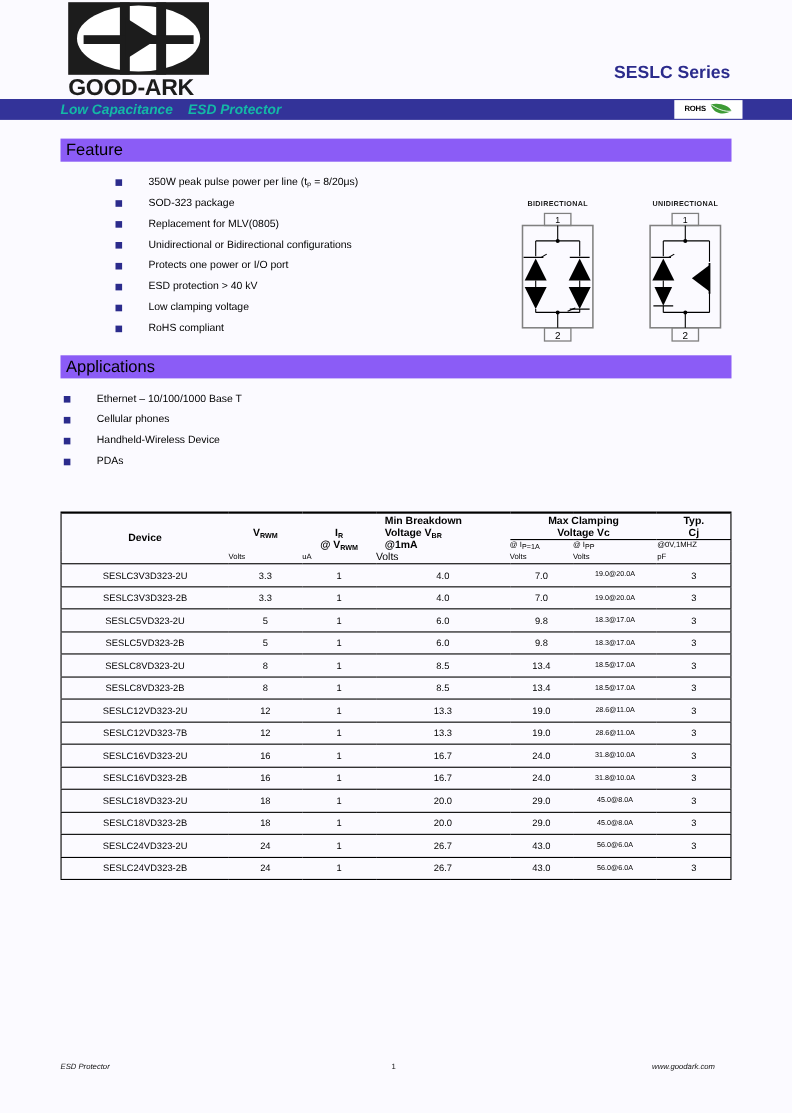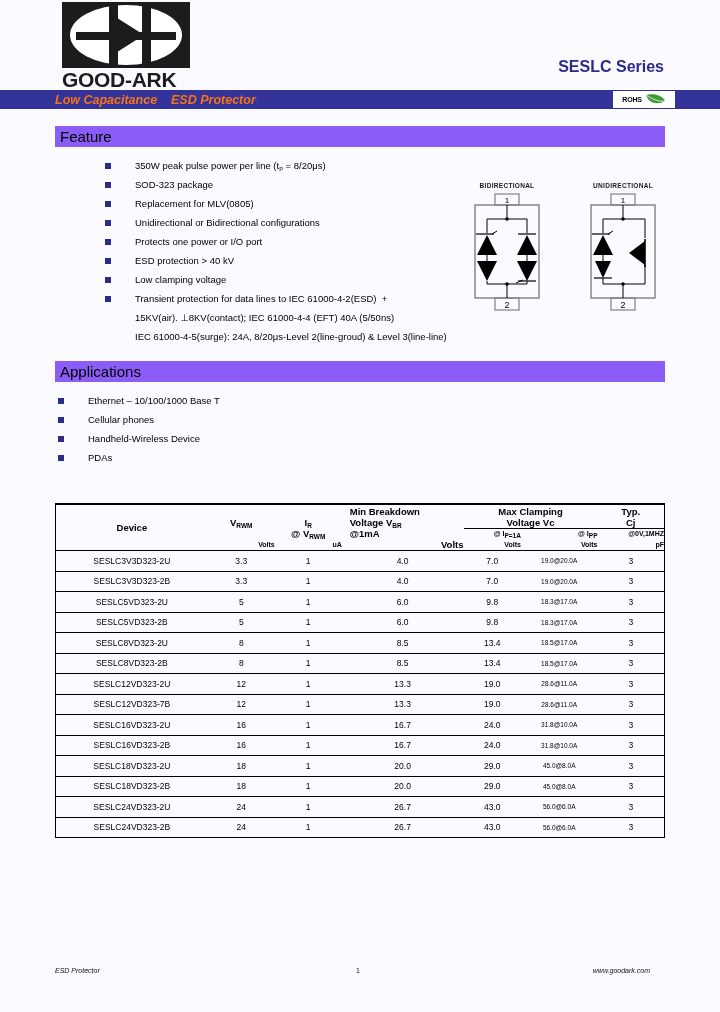--- a/index.html
+++ b/index.html
@@ -49,21 +49,21 @@
     font-family: "Liberation Sans", sans-serif;
   }
 
   
   .blue-bar {
     position: relative;
     width: 720px; height: 19px; background: #333399;
     display: flex; align-items: center;
   }
   .blue-bar .bb-text {
-    color: #f97316; font-style: italic; font-weight: bold;
+    color: #14b8a6; font-style: italic; font-weight: bold;
     font-size: 12.5px; margin-left: 55px; white-space: pre;
   }
   .rohs-badge {
     position: absolute; right: 45px; top: 1px;
     background: #ffffff; width: 62px; height: 17px;
     display: flex; align-items: center; justify-content: center;
     padding: 0 2px;
   }
   .rohs-badge .rohs-text {
     font-size: 7px; font-weight: bold; color: #000; letter-spacing: -0.2px;
@@ -118,21 +118,21 @@
   }
   table.ec td, table.ec th { padding: 0; }
   .hdr-top { border-top: 2.5px solid #000; }
   .hdr-cell {
     vertical-align: bottom; text-align: center;
     font-weight: bold; font-size: 9.5px;
     padding: 2px 0;
   }
   .hdr-cell.dev { vertical-align: middle; font-size: 9.5px; }
   .sub-units {
-    text-align: right; font-weight: bold; font-size: 7px;
+    text-align: left; font-weight: normal; font-size: 7px;
     padding-bottom: 2px;
   }
   .sub-units.big { font-size: 9.5px; }
   .hdr-mid-rule { border-top: 1px solid #000; }
   .hdr-bot-rule { border-bottom: 1.6px solid #000; }
   .ec tbody tr td {
     text-align: center; font-size: 8.5px;
     height: 20.5px; border-bottom: 1px solid #000;
   }
   .ec tbody tr td.devname { font-size: 8.5px; }
@@ -207,23 +207,21 @@
       <li>
           <span class="bullet-sq"></span>
           <span class="btxt">ESD protection &gt; 40 kV</span>
         </li>
       <li>
           <span class="bullet-sq"></span>
           <span class="btxt">Low clamping voltage</span>
         </li>
       <li>
           <span class="bullet-sq"></span>
-          <span class="btxt multiline">Transient protection for data lines to IEC 61000-4-2(ESD)  +
-15KV(air). ⊥8KV(contact); IEC 61000-4-4 (EFT) 40A (5/50ns)
-IEC 61000-4-5(surge): 24A, 8/20μs-Level 2(line-groud) &amp; Level 3(line-line)</span>
+          <span class="btxt">RoHS compliant</span>
         </li>
     </ul>
 
     <div class="diagrams">
 
       <div class="diag">
         <div class="diag-title">BIDIRECTIONAL</div>
         <svg class="diag-svg" width="80" height="120" viewBox="0 0 80 120">
 
           <rect x="28" y="1" width="24" height="11" fill="none" stroke="#808080" stroke-width="1.2"></rect>

